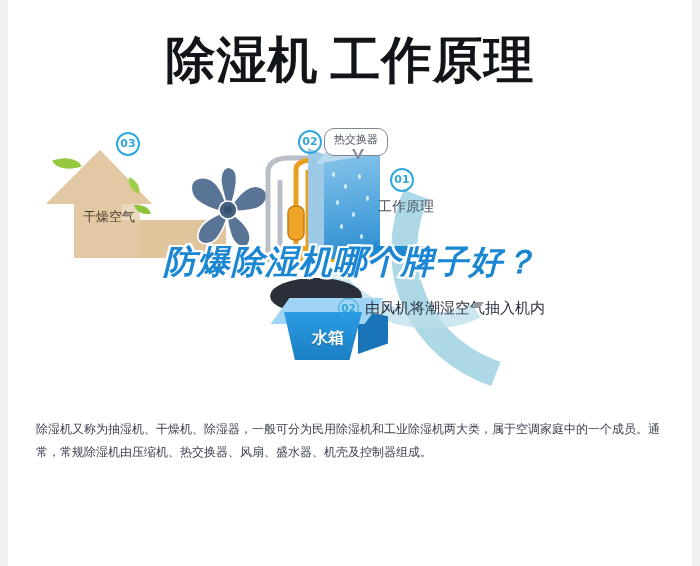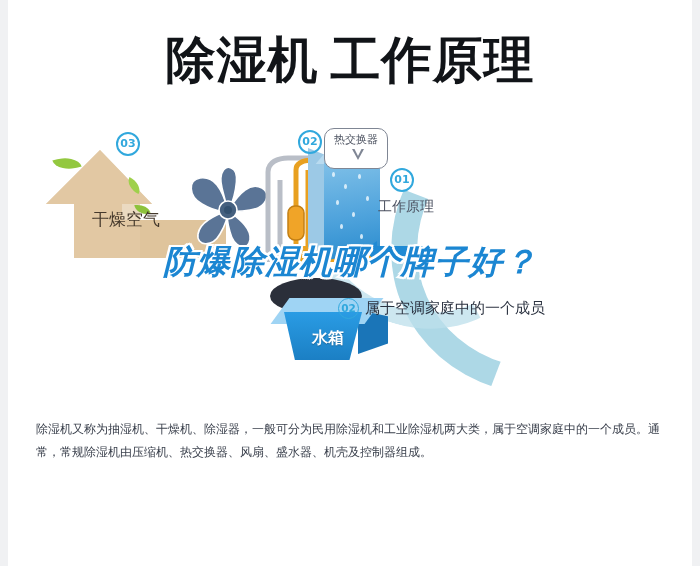--- a/index.html
+++ b/index.html
@@ -184,21 +184,21 @@
     text-align: center;
     background: transparent;
   }
   .num.n03a { left: 108px; top: 12px; }
   .num.n02a { left: 290px; top: 10px; }
   .num.n01a { left: 382px; top: 48px; }
 
   
   .bubble {
     position: absolute; left: 316px; top: 8px;
-    padding: 3px 9px 21px;
+    padding: 3px 9px 8px;
     border: 1.5px solid #7f8694;
     border-radius: 10px;
     color: #4c5260;
     font-size: 11px;
     background: #ffffff;
     white-space: nowrap;
   }
   .bubble-tail {
     position: absolute; left: 344px; top: 29px;
     width: 0; height: 0;
@@ -207,21 +207,21 @@
     border-top: 11px solid #7f8694;
   }
   .bubble-tail:after {
     content:''; position:absolute; left:-4px; top:-12px;
     border-left: 4px solid transparent;
     border-right: 4px solid transparent;
     border-top: 8px solid #ffffff;
   }
 
   .lbl { position: absolute; font-size: 13px; color: #3c4250; white-space: nowrap; }
-  .lbl.dry { left: 84px; top: 88px; color: #45392c; font-size: 17px; }
+  .lbl.dry { left: 75px; top: 88px; color: #45392c; font-size: 13px; }
   .lbl.wet { left: 370px; top: 78px; color: #4b5160; font-size: 14px; }
 
   
   .step-line {
     position: absolute;
     font-size: 15px;
     color: #2b3240;
     white-space: nowrap;
   }
   .step-line .sn {
@@ -354,21 +354,21 @@
     <div class="num n02a">02</div>
     <div class="num n01a">01</div>
 
     <div class="bubble">热交换器</div>
     <div class="bubble-tail"></div>
 
     <div class="lbl dry">干燥空气</div>
     <div class="lbl wet">工作原理</div>
 
     <div class="step-line step-02">
-      <span class="sn">02</span><span>属于空调家庭中的一个成员</span>
+      <span class="sn">02</span><span>由风机将潮湿空气抽入机内</span>
     </div>
   </div>
 
   <div class="overlay">
     <span class="ol1">防爆除湿机哪个牌子好？</span>
   </div>
 
   <div class="body-copy">
     <p>除湿机又称为抽湿机、干燥机、除湿器，一般可分为民用除湿机和工业除湿机两大类，属于空调家庭中的一个成员。通常，常规除湿机由压缩机、热交换器、风扇、盛水器、机壳及控制器组成。</p>
   </div>

